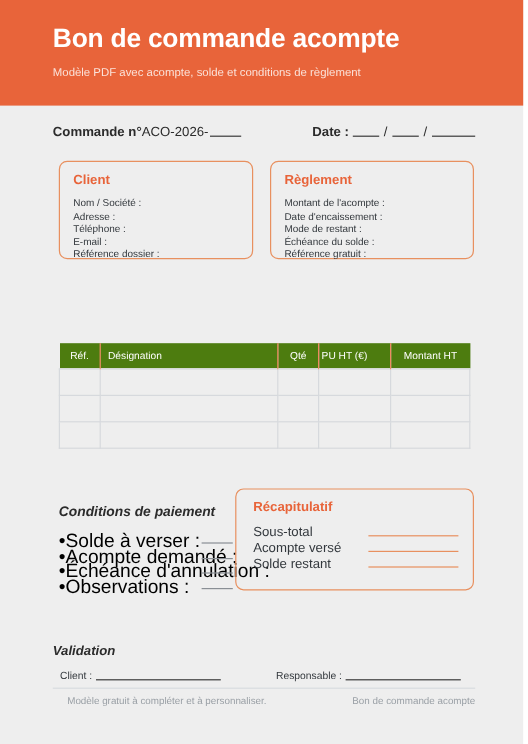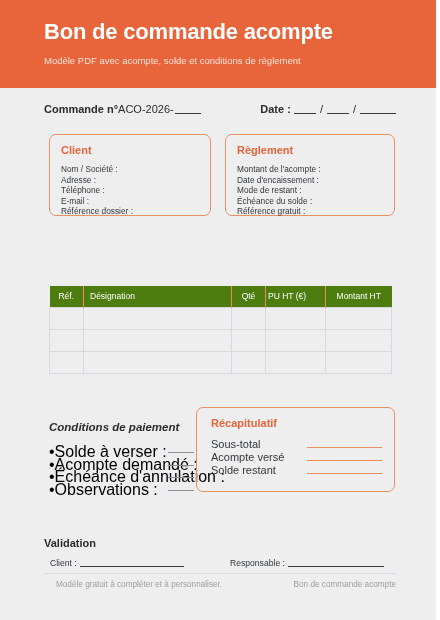--- a/index.html
+++ b/index.html
@@ -222,20 +222,21 @@
     left: 44px;
     top: 537px;
     width: 352px;
   }
   .val-title {
     font-size: 11px;
     font-weight: bold;
     color: #2b2b2b;
     margin: 0 0 7px 0;
     line-height: 13px;
+    font-style: italic;
   }
   .val-row {
     position: relative;
     height: 14px;
     font-size: 8.6px;
     color: #33383d;
     text-decoration: underline;
   }
   .val-left { position: absolute; left: 6px; top: 0; white-space: nowrap; }
   .val-right { position: absolute; left: 186px; top: 0; white-space: nowrap; }

